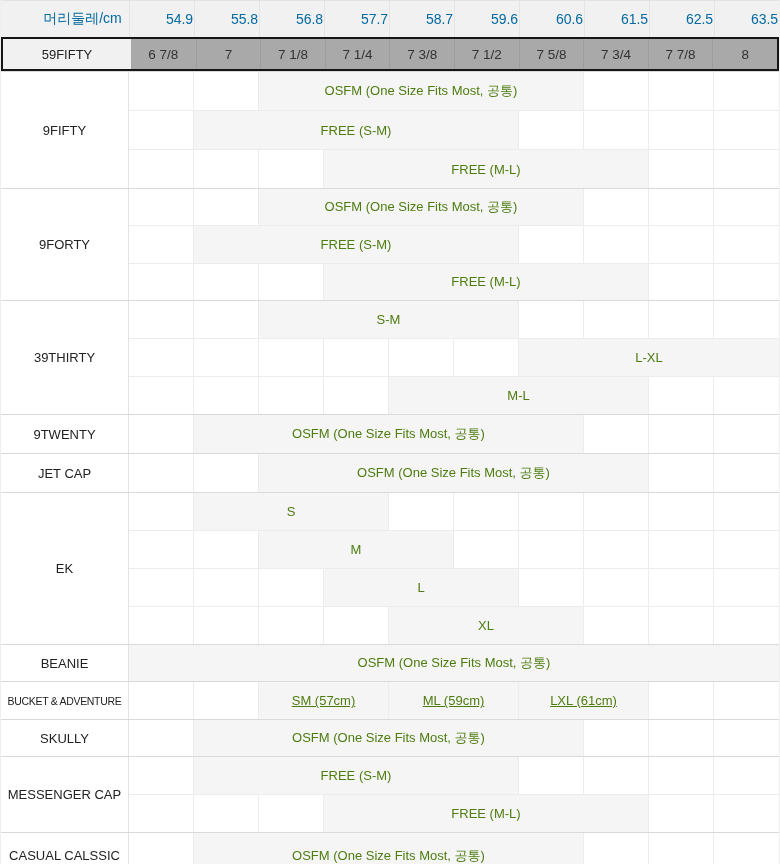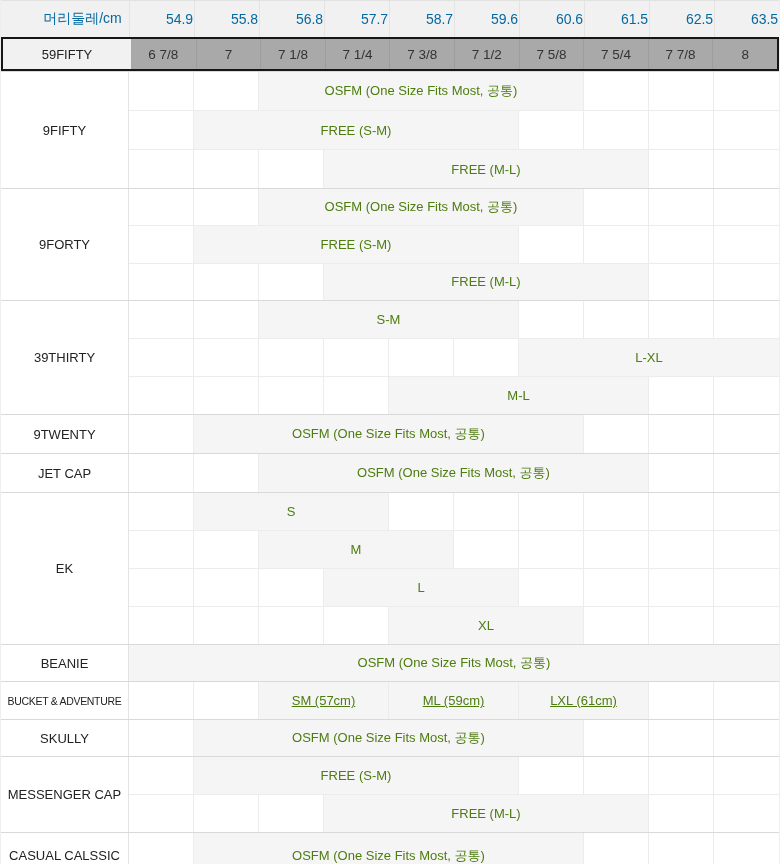--- a/index.html
+++ b/index.html
@@ -68,21 +68,21 @@
 
   <div class="fifty">
     <div class="flabel">59FIFTY</div>
     <div class="fcell first">6 7/8</div>
     <div class="fcell">7</div>
     <div class="fcell">7 1/8</div>
     <div class="fcell">7 1/4</div>
     <div class="fcell">7 3/8</div>
     <div class="fcell">7 1/2</div>
     <div class="fcell">7 5/8</div>
-    <div class="fcell">7 5/4</div>
+    <div class="fcell">7 3/4</div>
     <div class="fcell">7 7/8</div>
     <div class="fcell">8</div>
   </div>
 
   <div class="section h117">
     <div class="label">9FIFTY</div>
     <div class="rows">
       <div class="row">
         <i class="c"></i>
           <i class="c"></i>

